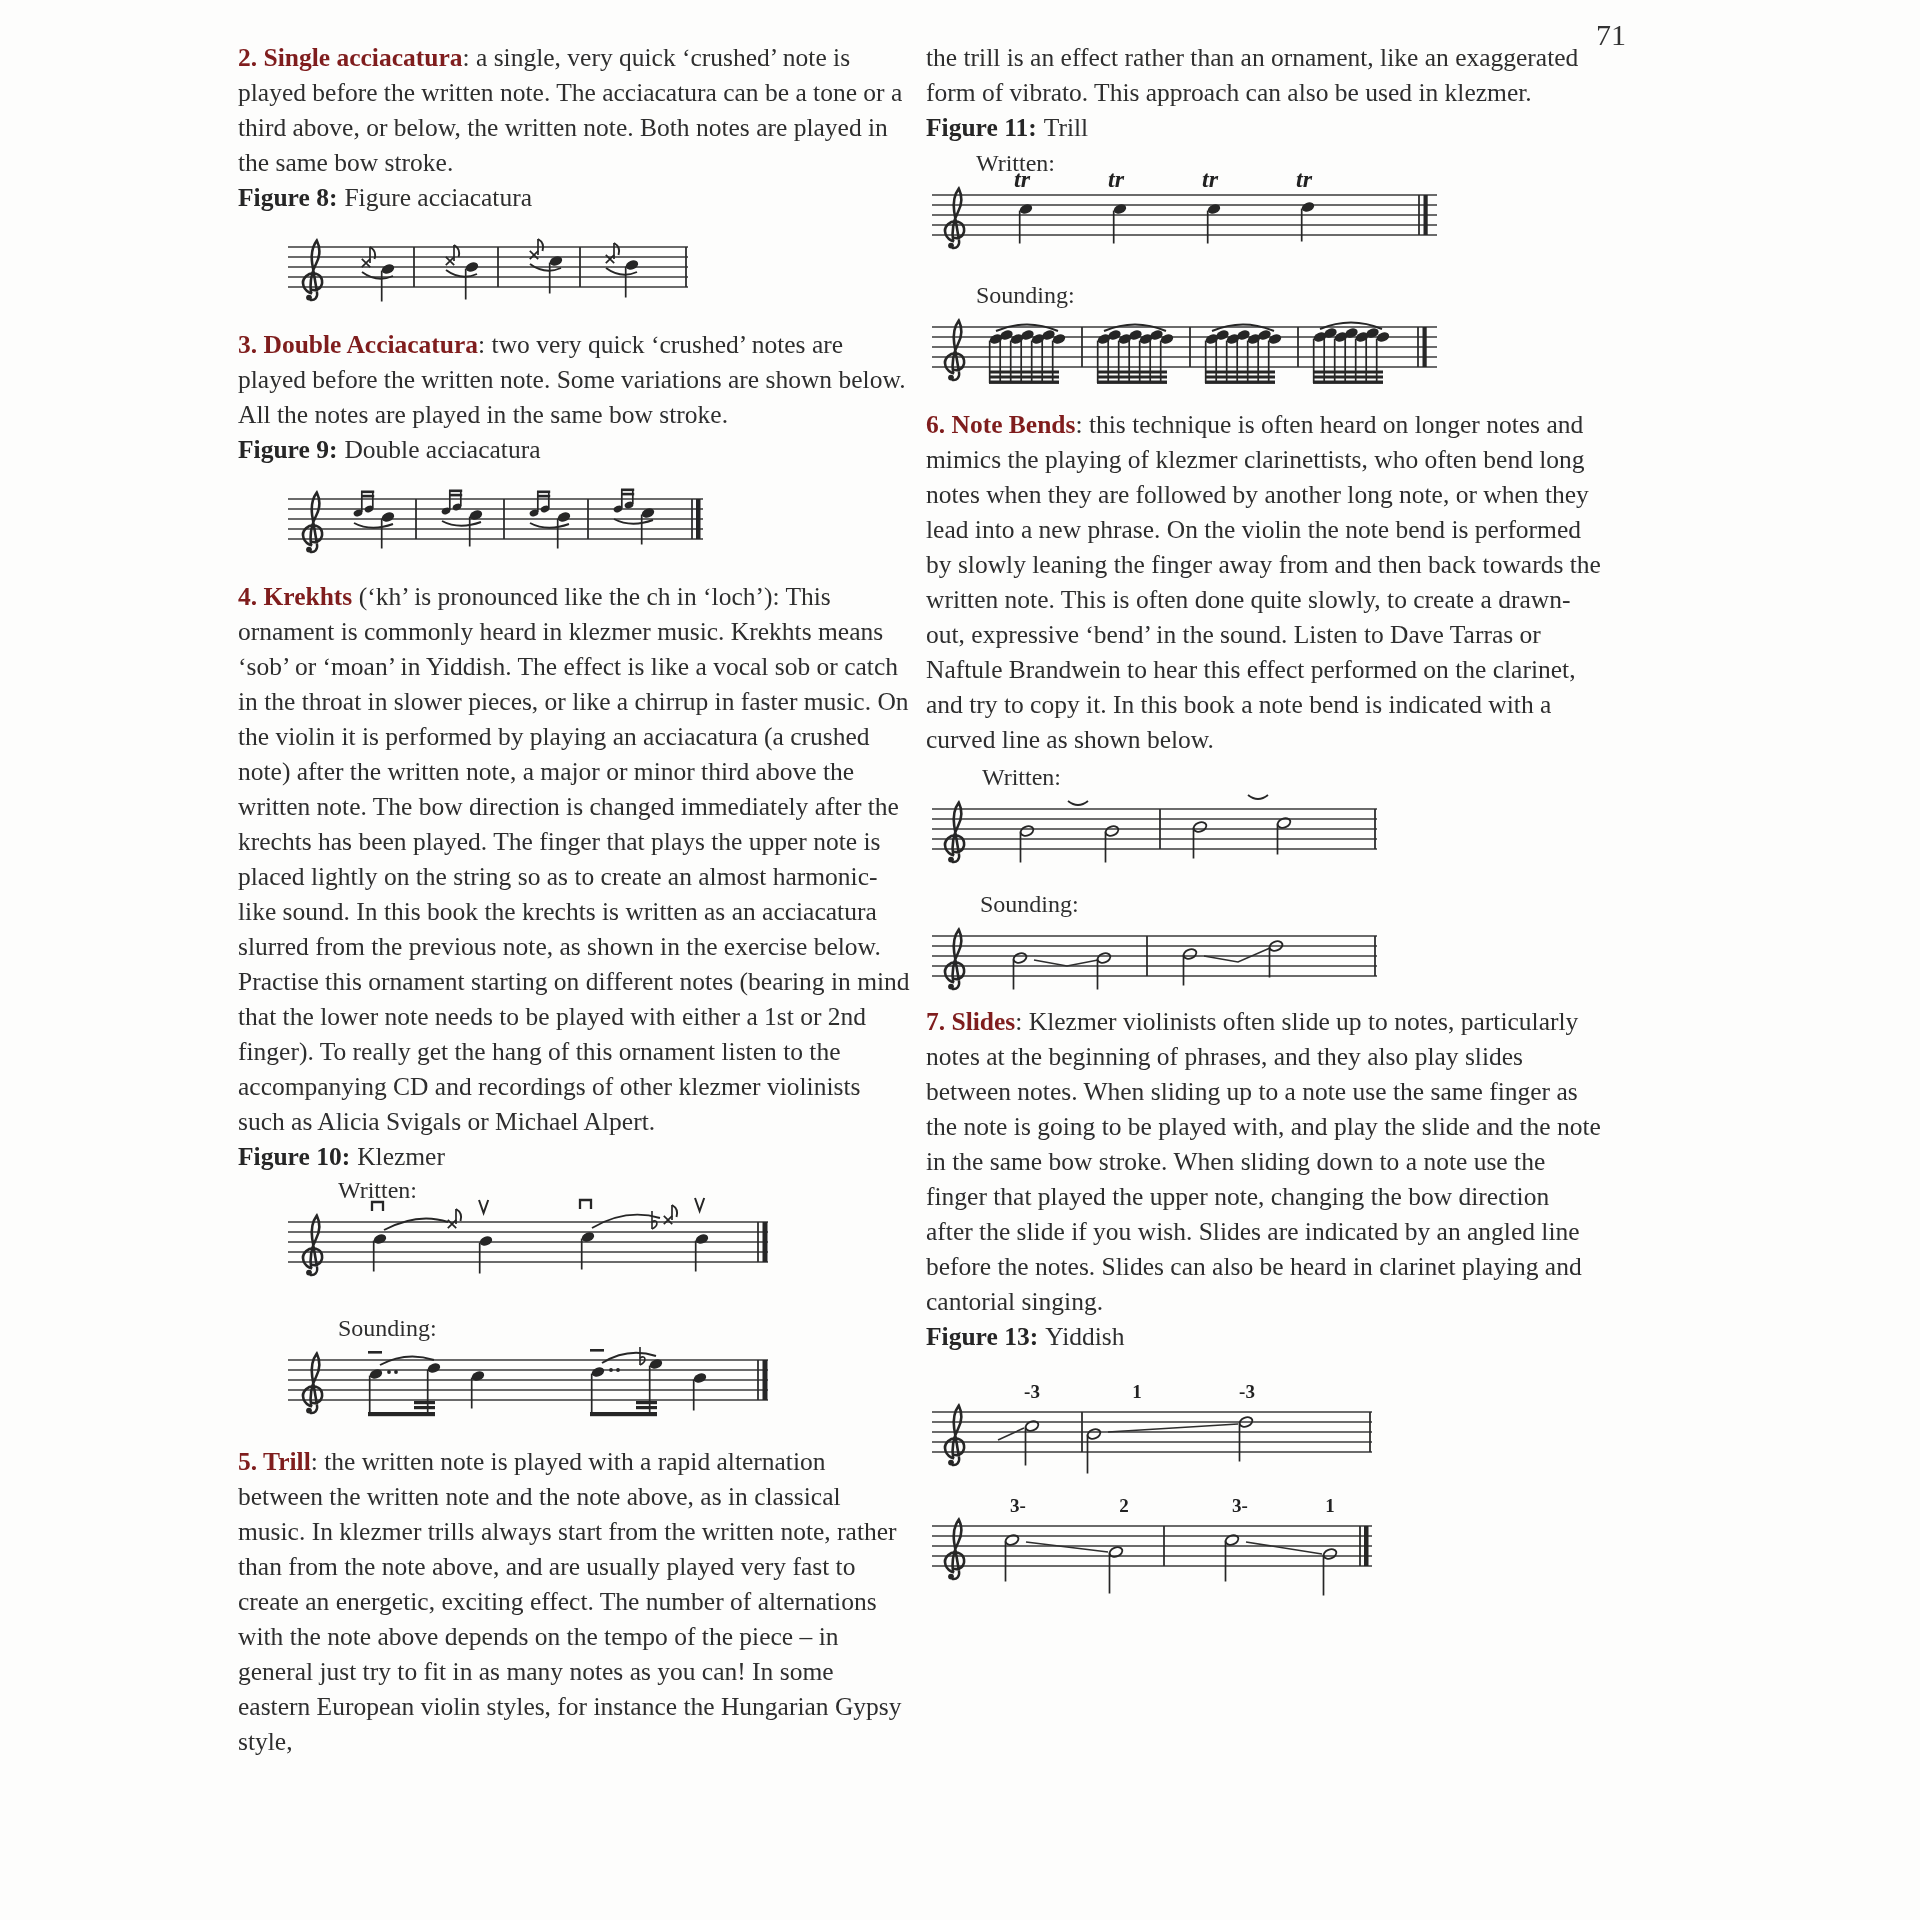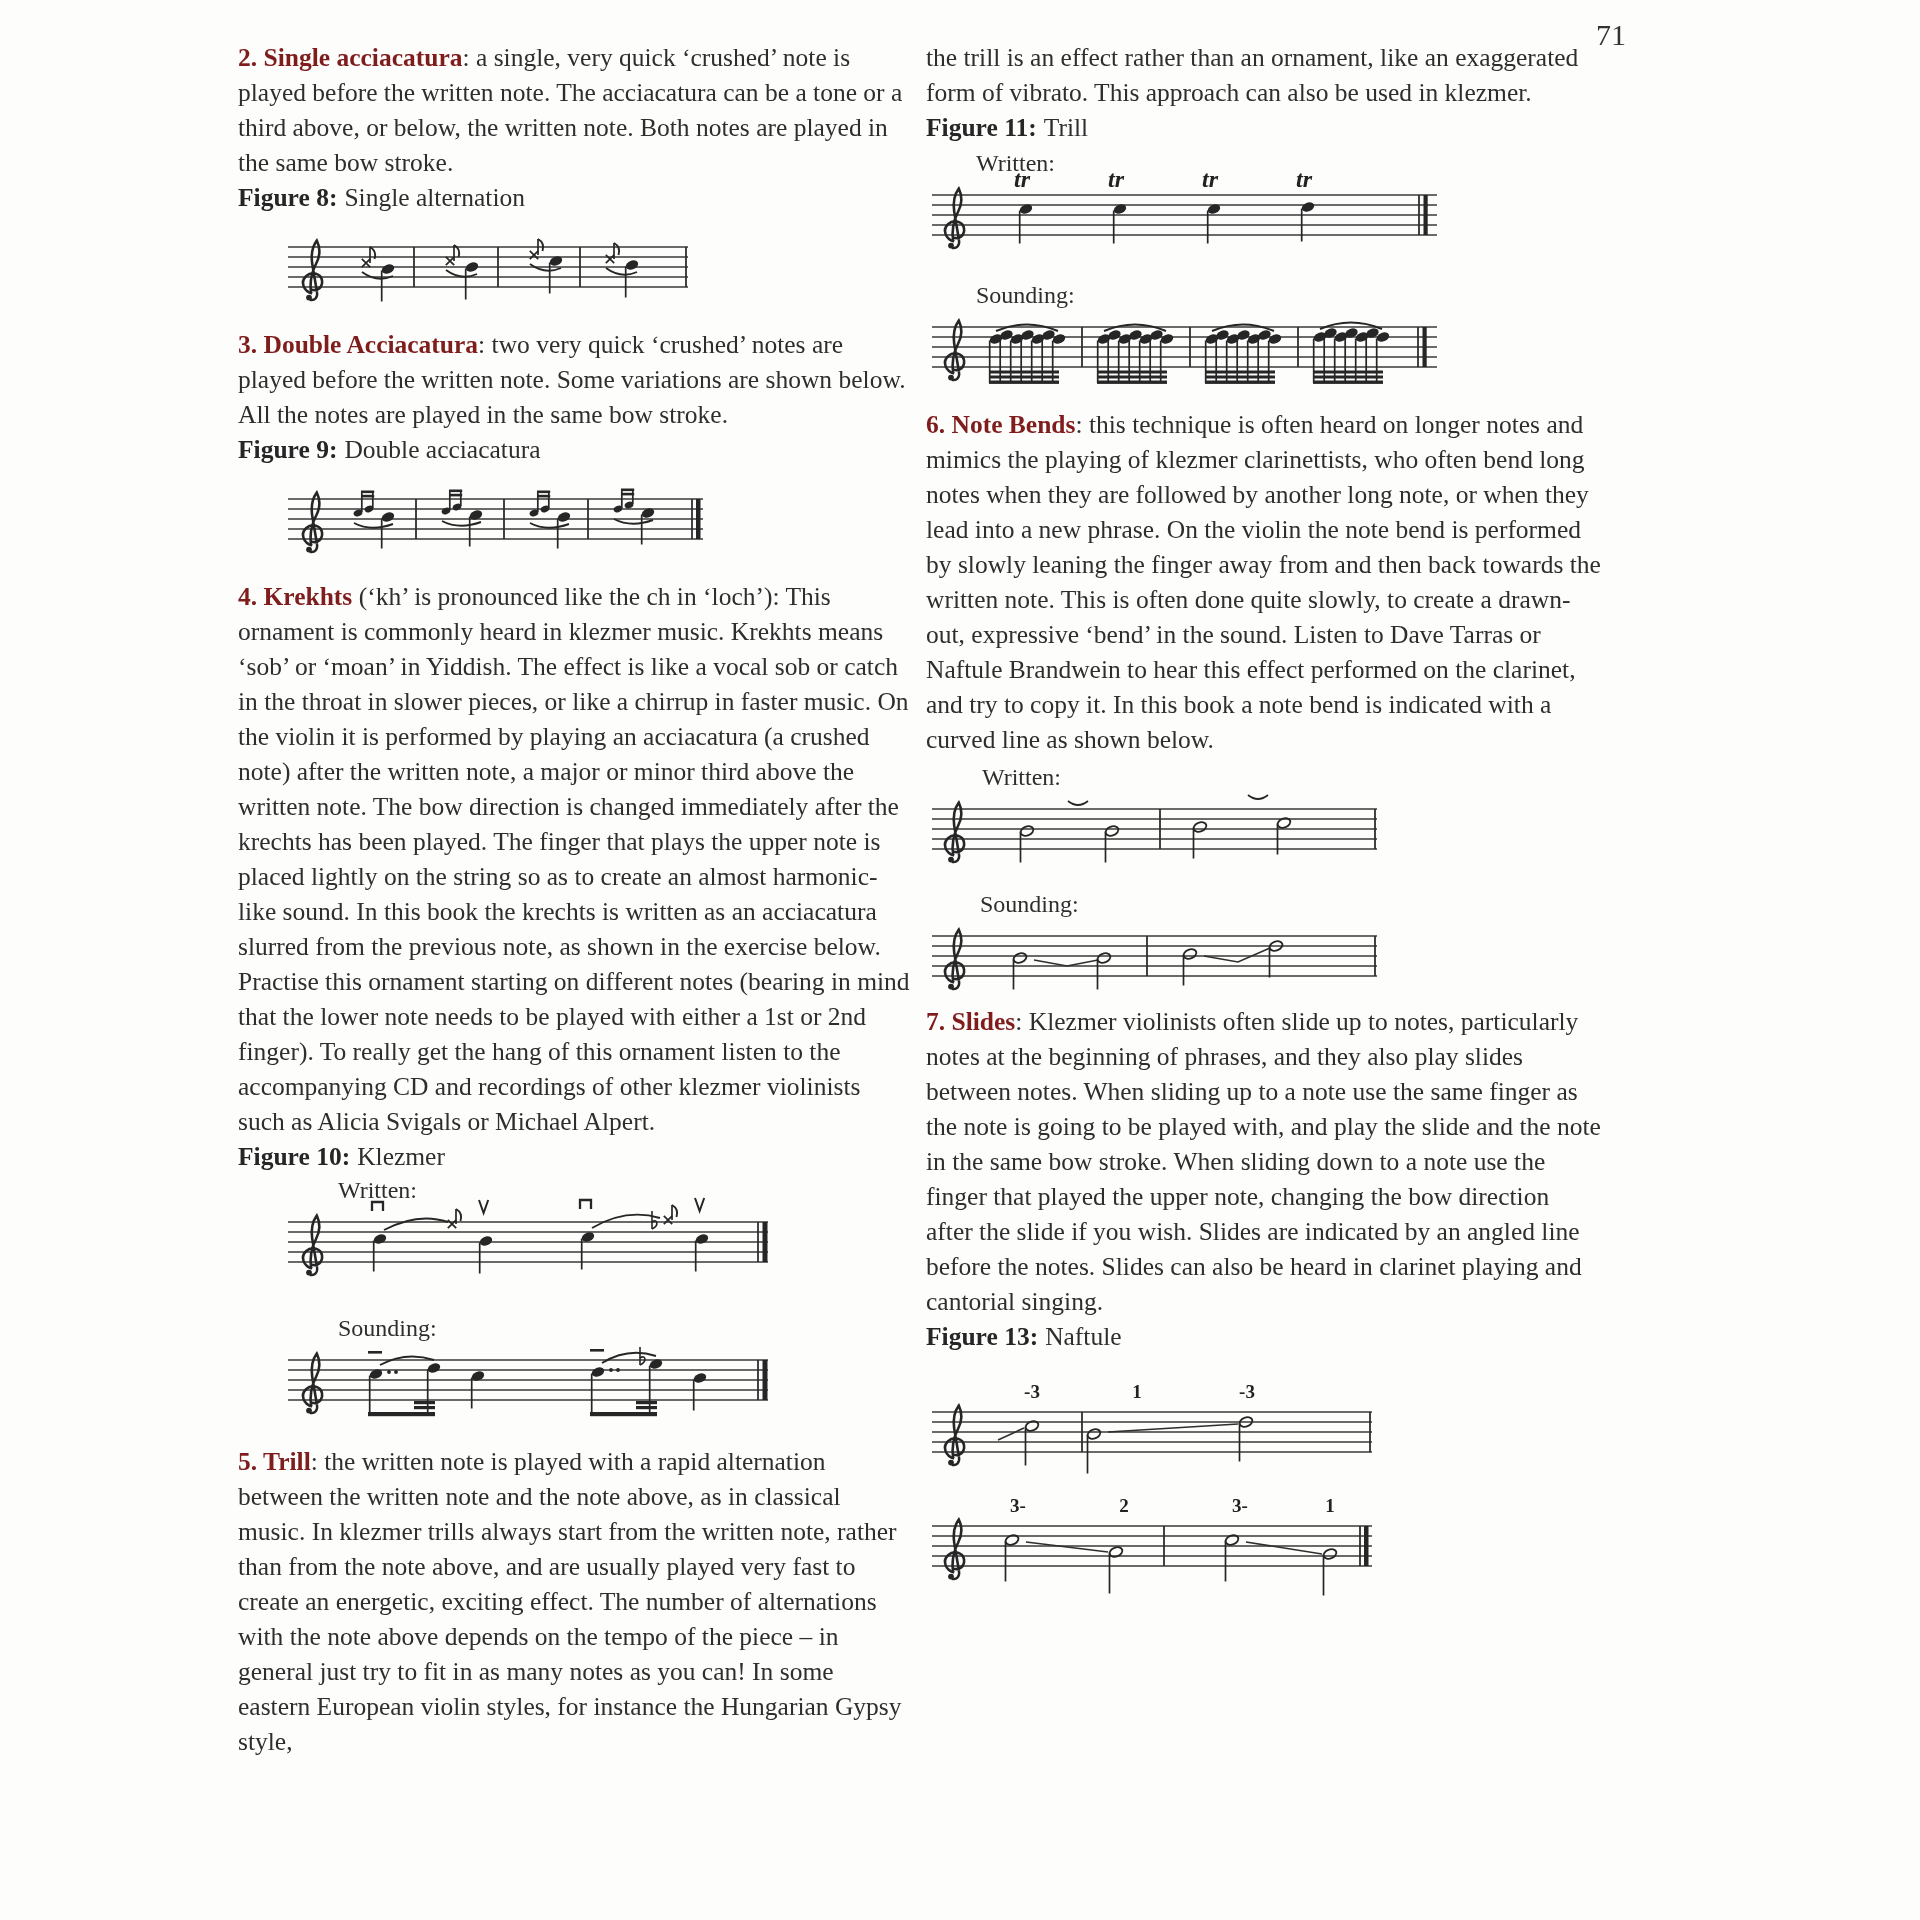--- a/index.html
+++ b/index.html
@@ -74,21 +74,21 @@
 </svg>
 
 <div class="sheet">
 
   <div class="page-number">71</div>
 
   <div class="col left">
 
     <p class="para mt8"><strong>2. Single acciacatura</strong><span>: a single, very quick ‘crushed’ note is played before the written note. The acciacatura can be a tone or a third above, or below, the written note. Both notes are played in the same bow stroke.</span></p>
 
-    <p class="figcap mt30"><strong>Figure 8:</strong><span>Single alternation</span></p>
+    <p class="figcap mt30"><strong>Figure 8:</strong><span>Figure acciacatura</span></p>
 
     <svg class="music mt12" width="400" height="100" viewBox="0 0 400 100">
       <path class="staff" d="M0 20h400M0 30h400M0 40h400M0 50h400M0 60h400"></path>
       <use href="#gclef" transform="translate(10,20)"></use>
       <g>
         <use href="#xhead" x="78" y="36"></use>
           <path class="stem" d="M82 36v-16"></path>
           <path class="slur" d="M82 20q7 4 4.5 12"></path>
         <use href="#nhead" x="100" y="42"></use>
           <path class="stem" d="M93.7 43.5v31"></path>
@@ -383,21 +383,21 @@
       <use href="#ohead" x="258" y="60"></use>
         <path class="stem" d="M251.5 61.5v30"></path>
       <path class="bendline" d="M272 62 L306 68 L338 54"></path>
       <use href="#ohead" x="344" y="52"></use>
         <path class="stem" d="M337.5 53.5v30"></path>
       <path class="thin" d="M443 42v40"></path>
     </svg>
 
     <p class="para mt24"><strong>7. Slides</strong><span>: Klezmer violinists often slide up to notes, particularly notes at the beginning of phrases, and they also play slides between notes. When sliding up to a note use the same finger as the note is going to be played with, and play the slide and the note in the same bow stroke. When sliding down to a note use the finger that played the upper note, changing the bow direction after the slide if you wish. Slides are indicated by an angled line before the notes. Slides can also be heard in clarinet playing and cantorial singing.</span></p>
 
-    <p class="figcap mt16"><strong>Figure 13:</strong><span>Naftule</span></p>
+    <p class="figcap mt16"><strong>Figure 13:</strong><span>Yiddish</span></p>
 
     <svg class="music mt26" width="440" height="100" viewBox="0 0 440 100">
       <text class="finger" x="100" y="18">-3</text>
       <text class="finger" x="205" y="18">1</text>
       <text class="finger" x="315" y="18">-3</text>
       <path class="staff" d="M0 32h440M0 42h440M0 52h440M0 62h440M0 72h440"></path>
       <use href="#gclef" transform="translate(8,32)"></use>
       <path class="bendline" d="M66 60 L92 48"></path>
       <use href="#ohead" x="100" y="46"></use>
         <path class="stem" d="M93.5 47.5v38"></path>

